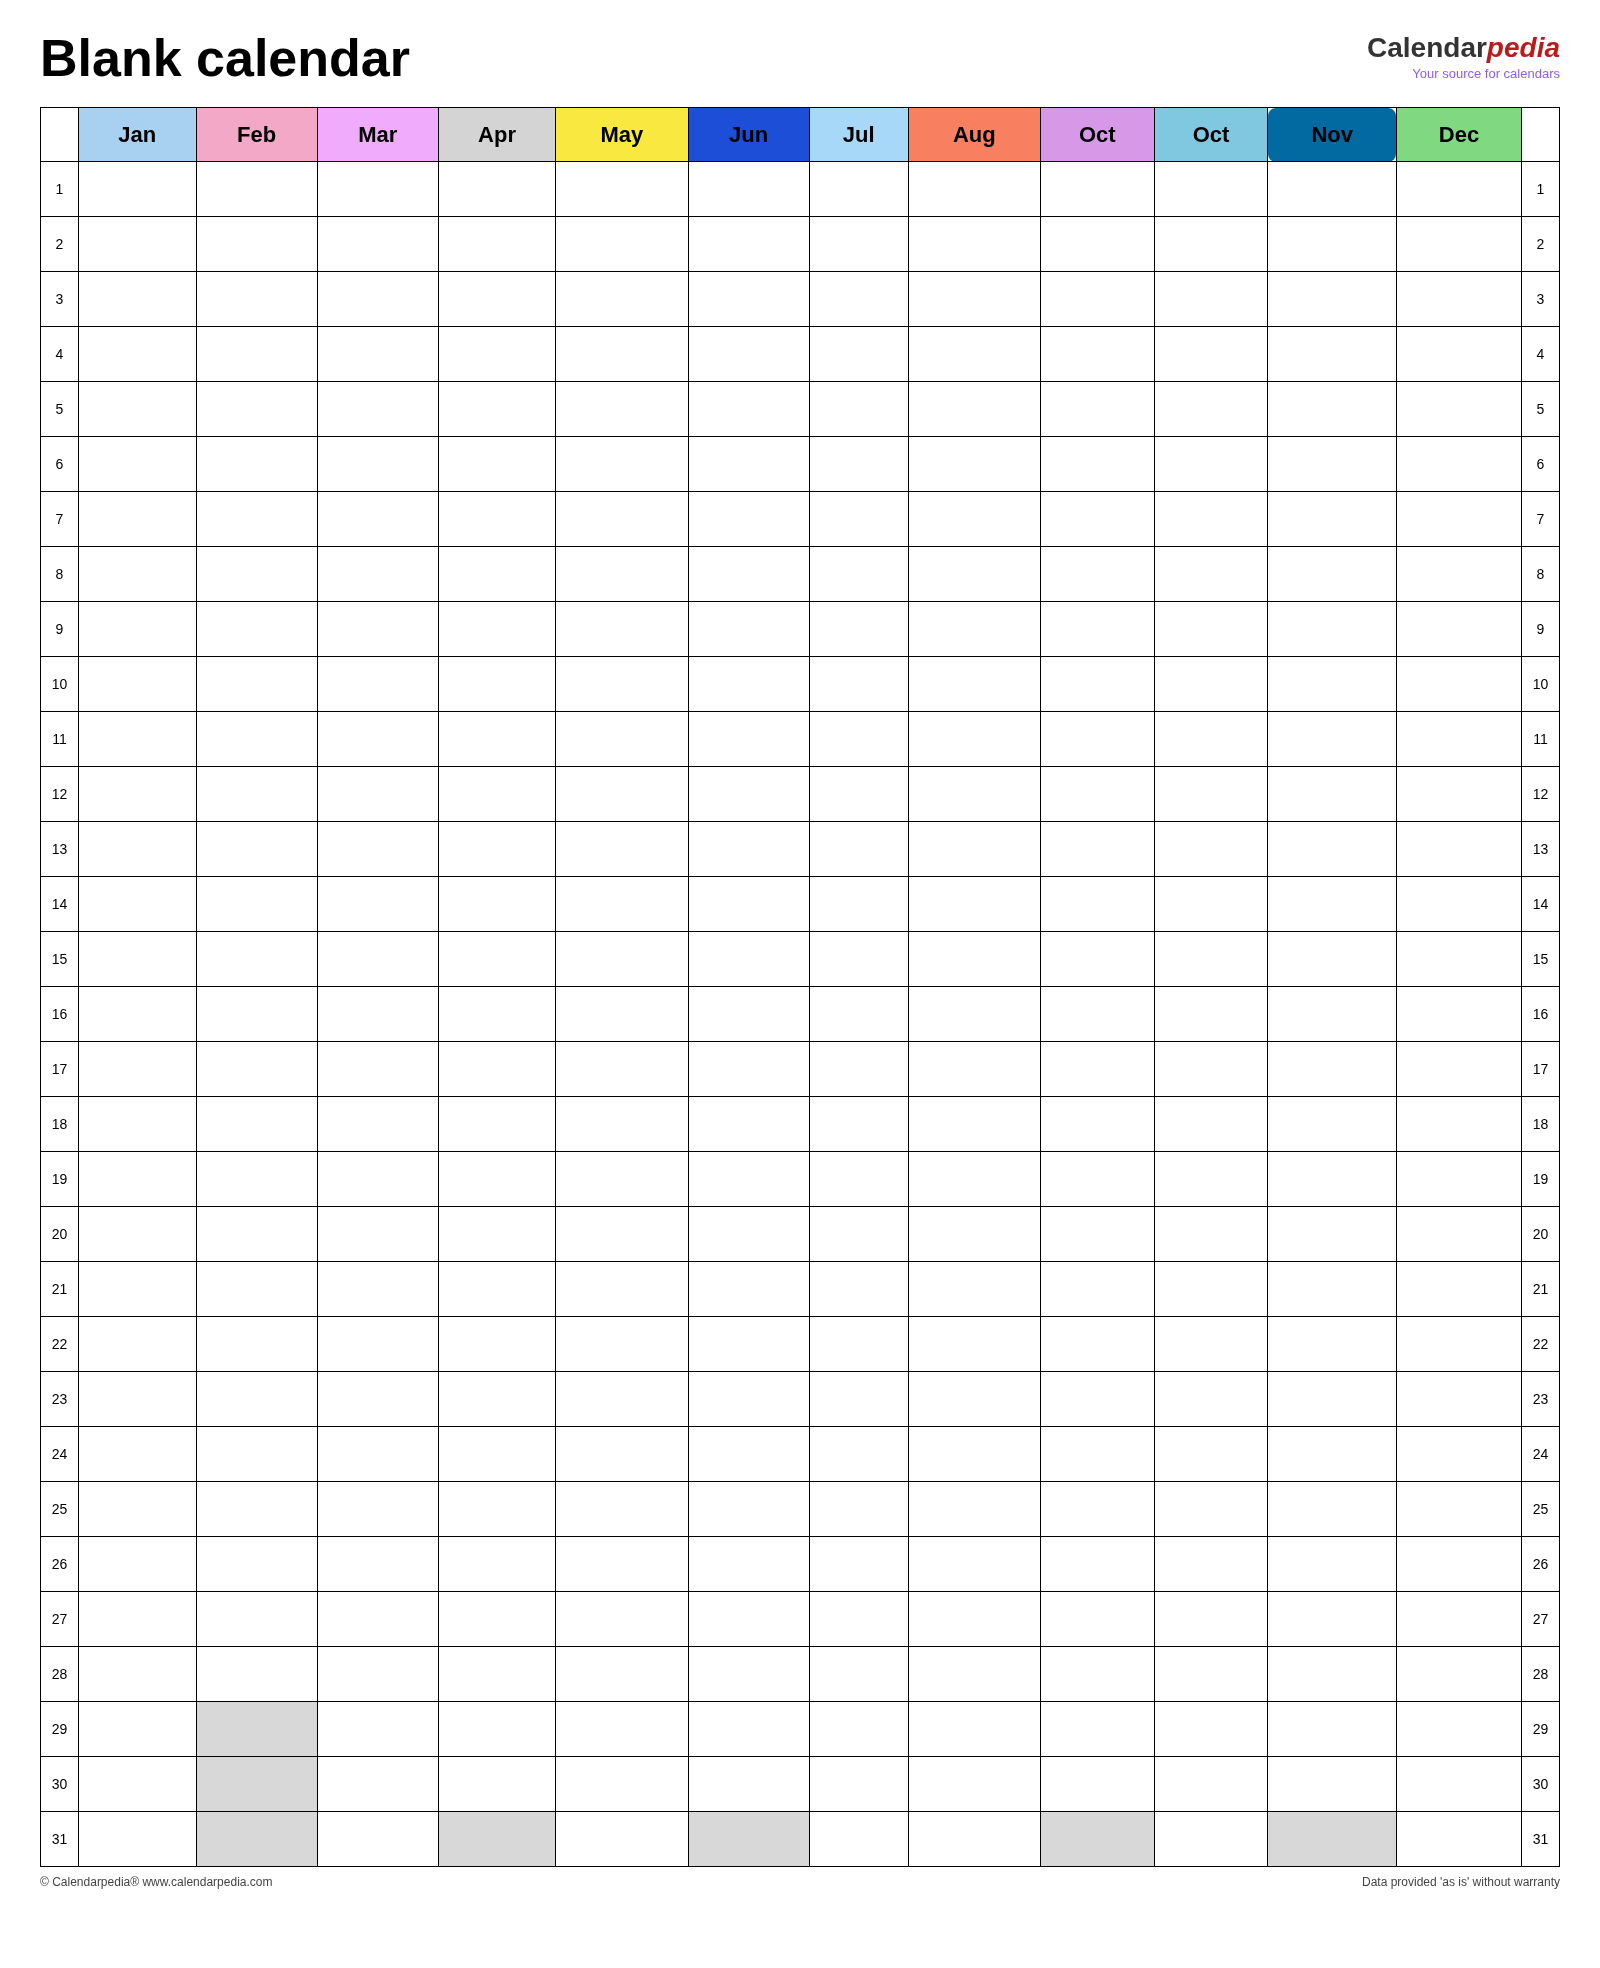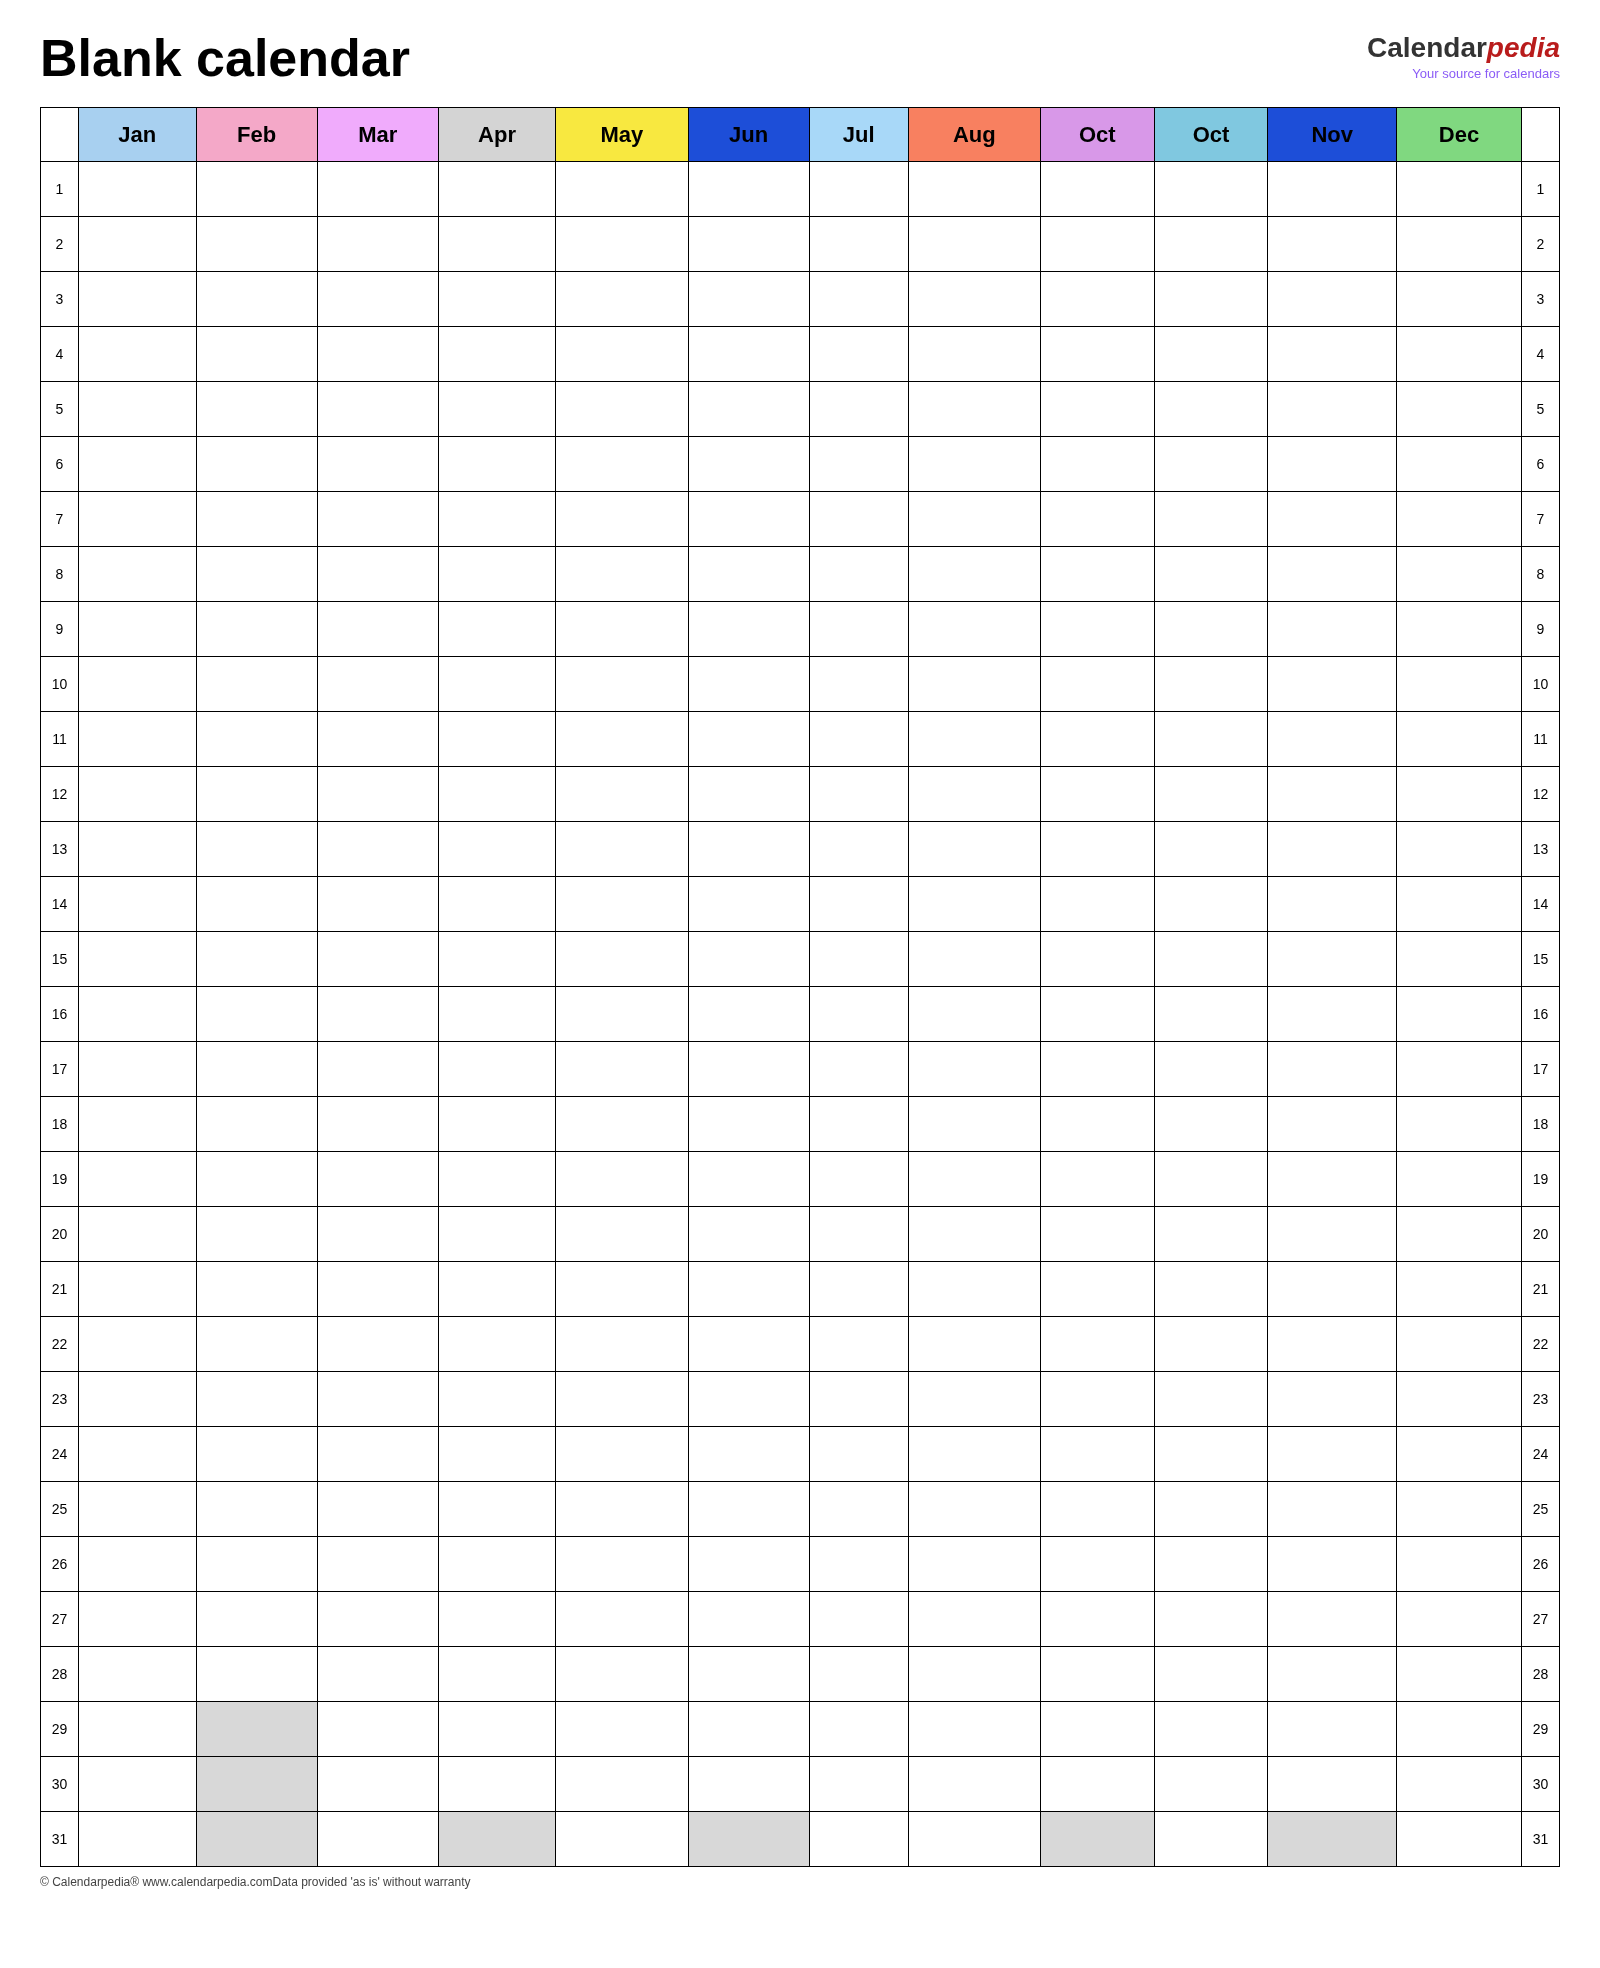--- a/index.html
+++ b/index.html
@@ -89,36 +89,37 @@
     .month-jan  { background-color: #a8d0f0; }
     .month-feb  { background-color: #f4a8c8; }
     .month-mar  { background-color: #f0abfc; }
     .month-apr  { background-color: #d4d4d4; }
     .month-may  { background-color: #f8e840; }
     .month-jun  { background-color: #1d4ed8; }
     .month-jul  { background-color: #a8d8f8; }
     .month-aug  { background-color: #f88060; }
     .month-sep  { background-color: #d898e8; }
     .month-oct  { background-color: #80c8e0; }
-    .month-nov  { background-color: #1d4ed8; }
+    .month-nov  { background-color: #0369a1; border-radius: 8px; }
     .month-dec  { background-color: #80d880; }
 
     
     .data-row td {
       height: 55px;
       width: calc((100% - 76px) / 12);
     }
 
     
     .greyed {
       background-color: #d8d8d8;
     }
 
     .footer {
       display: flex;
+      justify-content: space-between;
       margin-top: 8px;
       font-size: 12px;
       color: #444;
     }
   </style>
 </head>
 <body>
 
 <div class="page-header">
   <h1 class="page-title">Blank calendar</h1>

